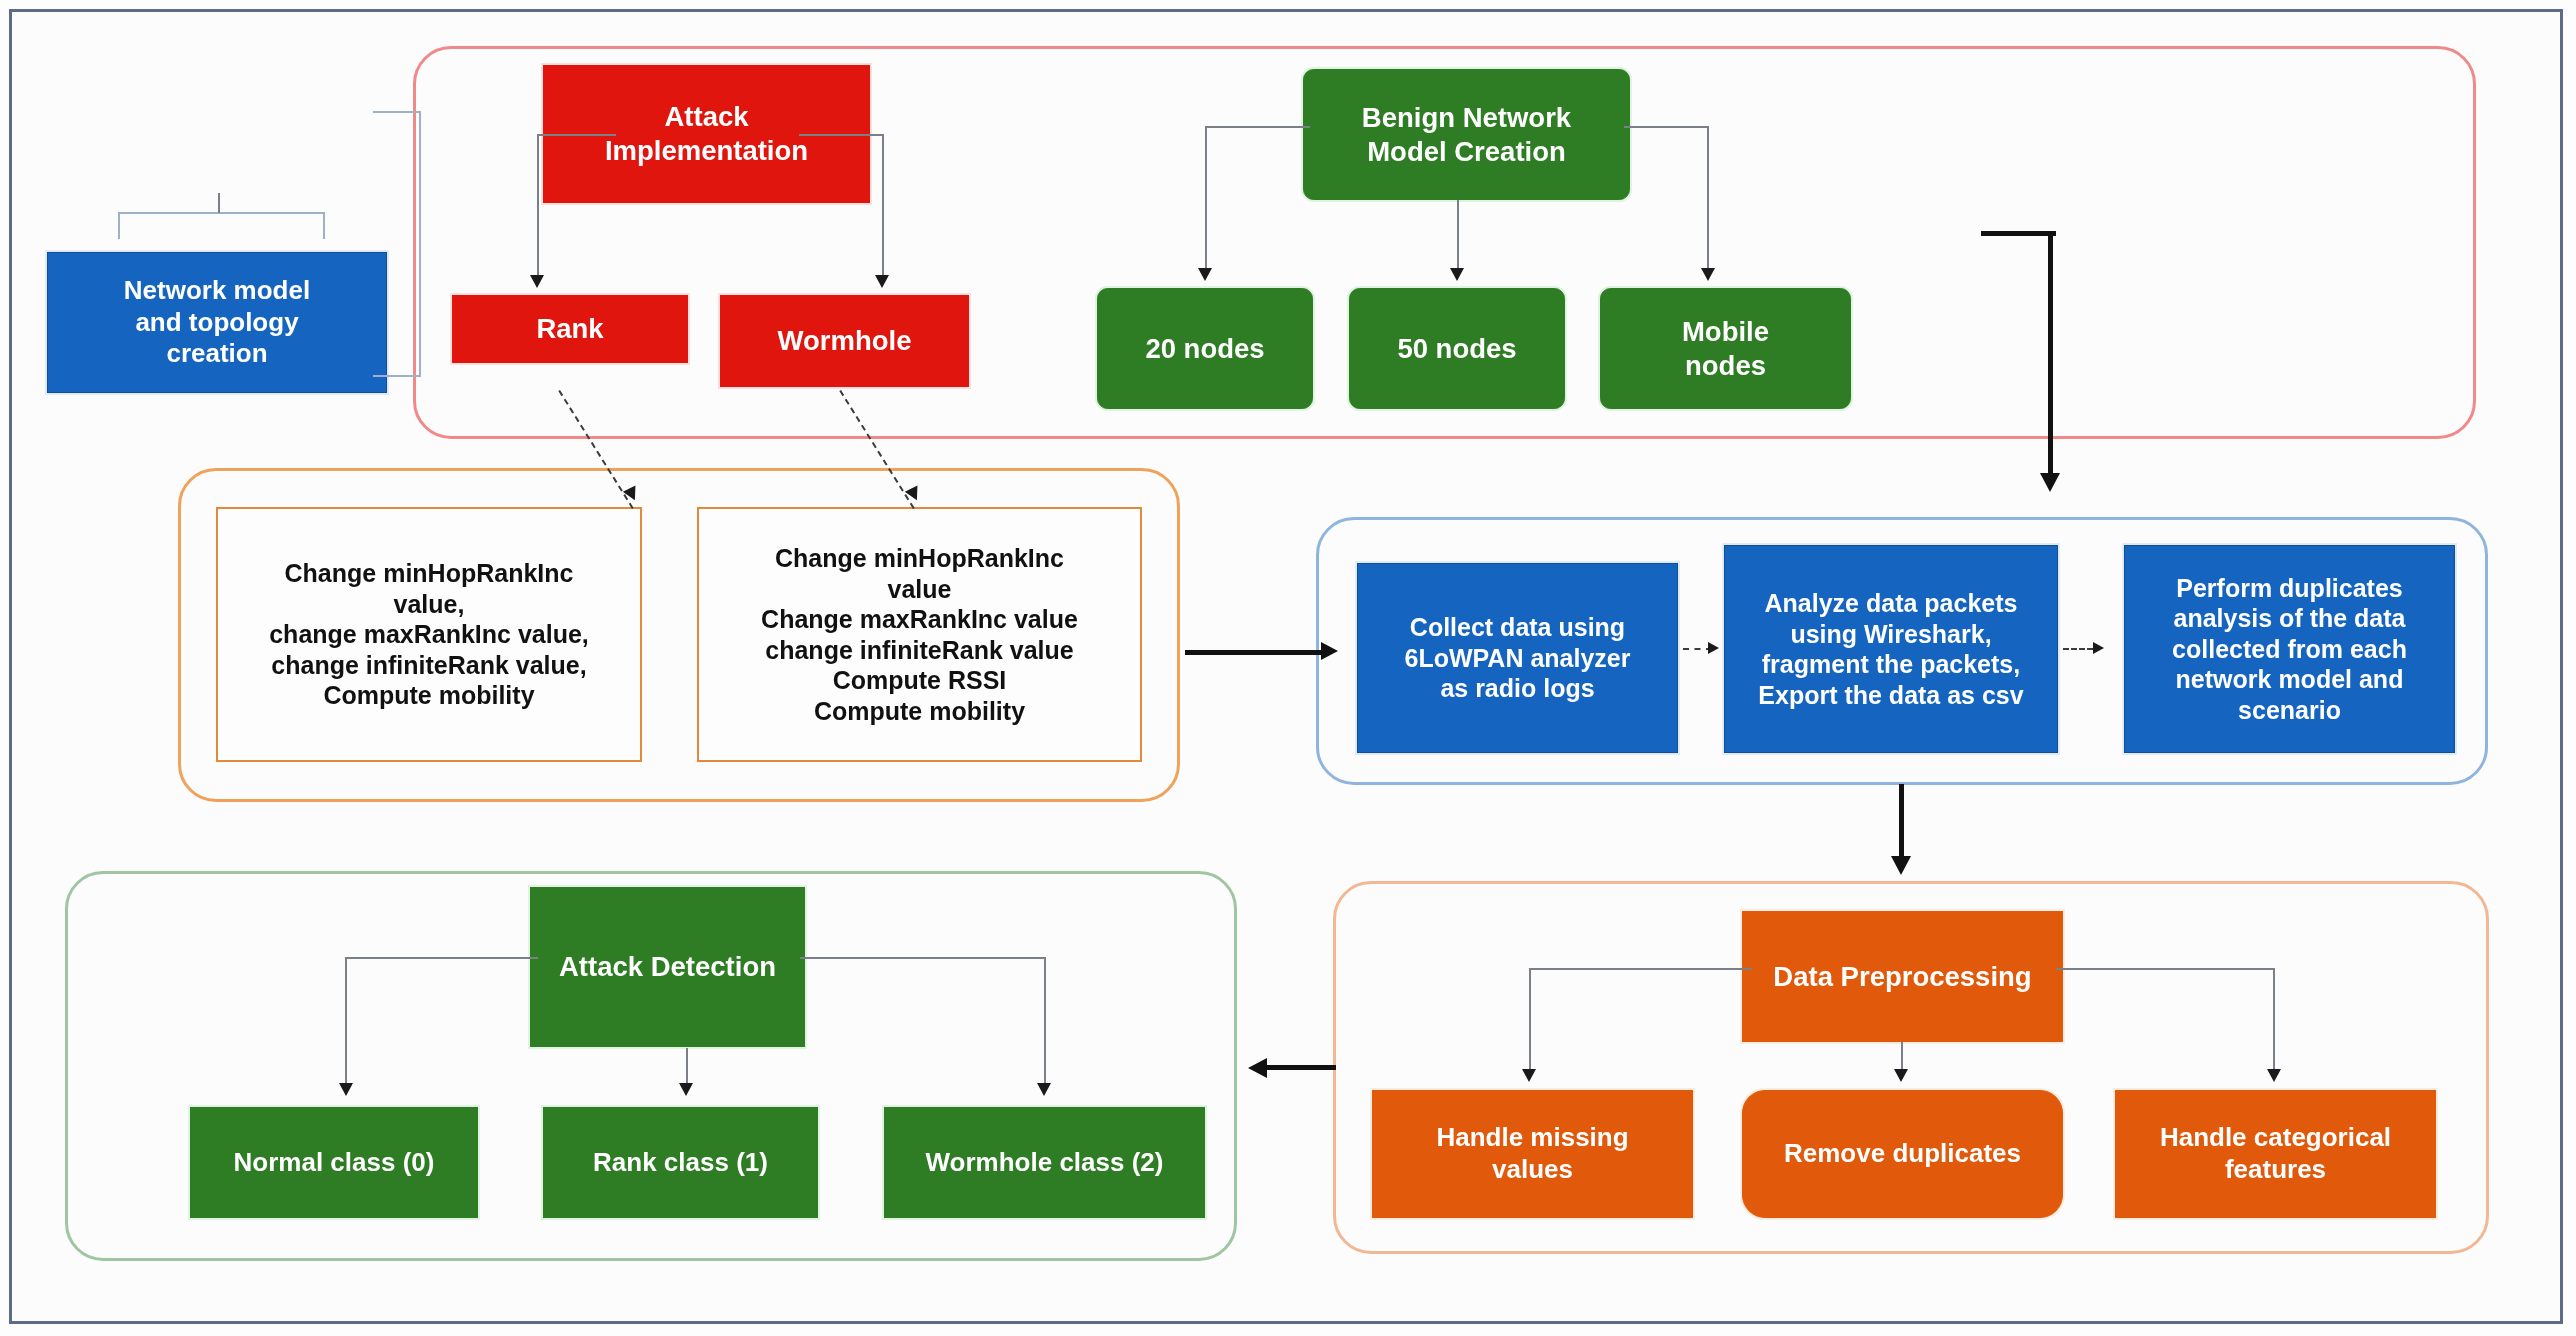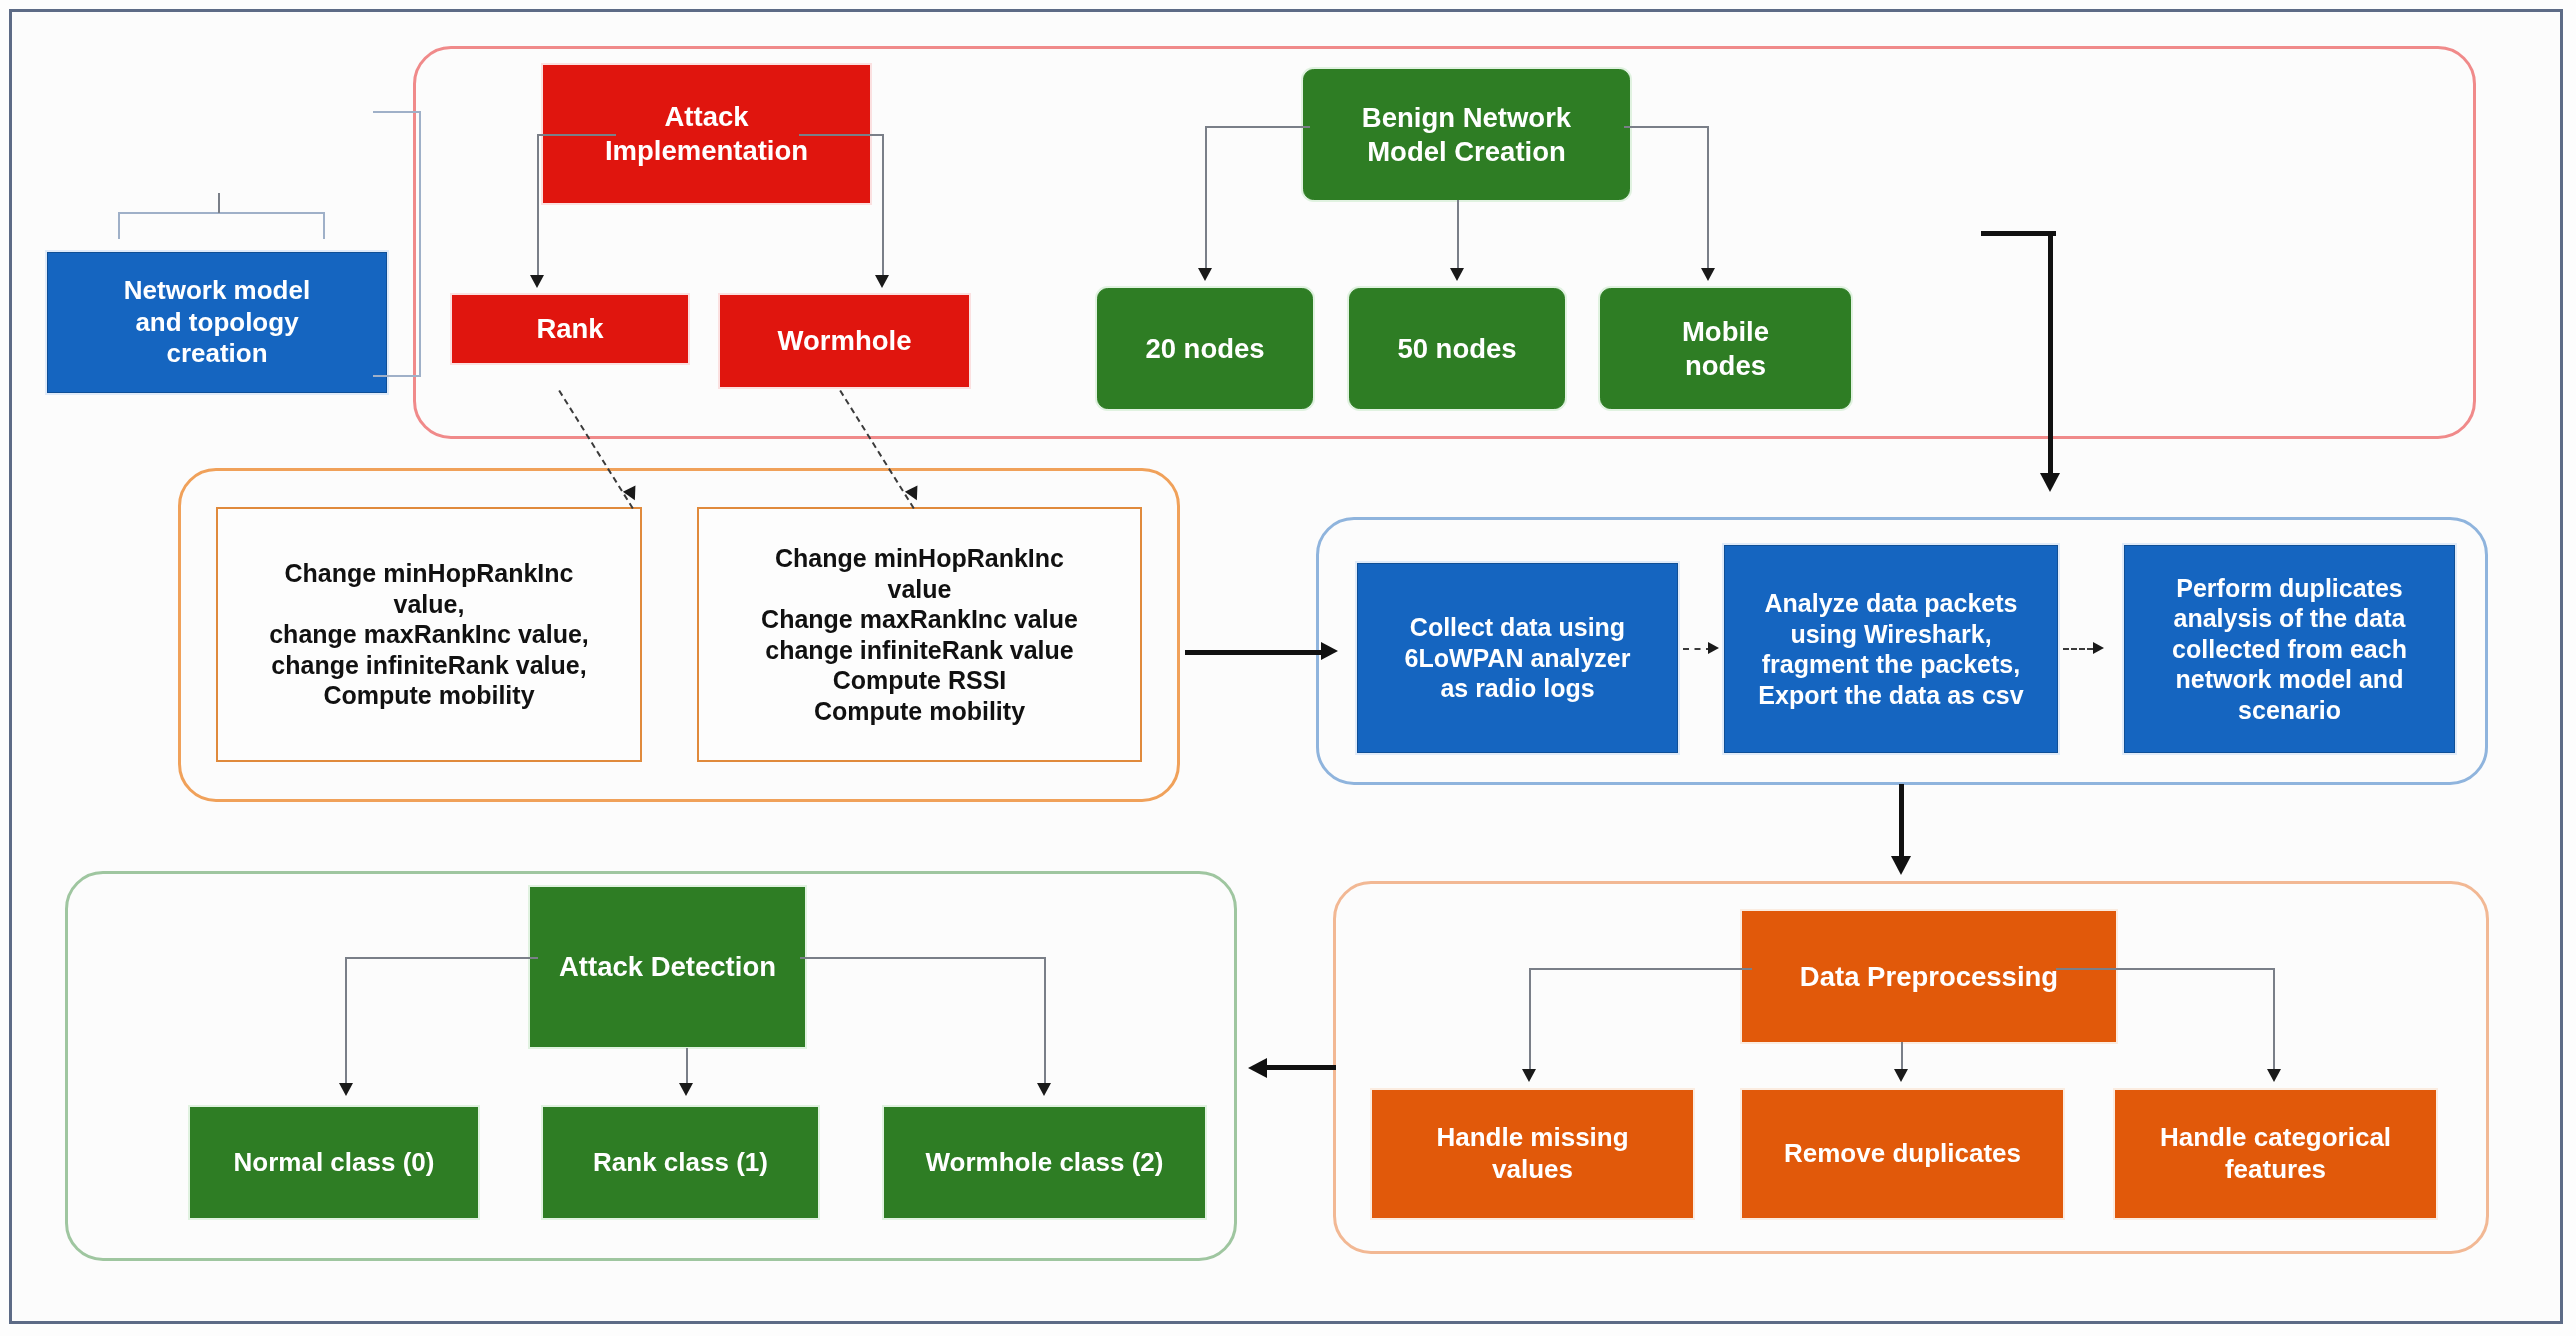--- a/index.html
+++ b/index.html
@@ -130,24 +130,24 @@
 analysis of the data
 collected from each
 network model and
 scenario</div>
 
   <div class="dashh" style="left:1683px;top:648px;width:29px;"></div>
   <div class="arrow-r sm" style="left:1708px;top:642px;"></div>
   <div class="dashh" style="left:2063px;top:648px;width:30px;"></div>
   <div class="arrow-r sm" style="left:2093px;top:642px;"></div>
 
-  <div class="node orange fs-42" style="left:1742px;top:911px;width:374px;height:131px;">Data Preprocessing</div>
+  <div class="node orange fs-42" style="left:1742px;top:911px;width:321px;height:131px;">Data Preprocessing</div>
   <div class="node orange fs-40 txt" style="left:1372px;top:1090px;width:321px;height:128px;">Handle missing
 values</div>
-  <div class="node orange fs-40" style="left:1742px;top:1090px;width:321px;height:128px;">Remove duplicates</div>
+  <div class="node orange fs-40" style="left:1742px;top:1090px;width:321px;height:128px;border-radius:23px;">Remove duplicates</div>
   <div class="node orange fs-40 txt" style="left:2115px;top:1090px;width:321px;height:128px;">Handle categorical
 features</div>
 
   <div class="ln lnh gray" style="left:1529px;top:968px;width:223px;"></div>
   <div class="ln lnv gray" style="left:1529px;top:968px;height:105px;"></div>
   <div class="arrow-d" style="left:1522px;top:1069px;"></div>
 
   <div class="ln lnv gray" style="left:1901px;top:1042px;height:30px;"></div>
   <div class="arrow-d" style="left:1894px;top:1069px;"></div>
 

